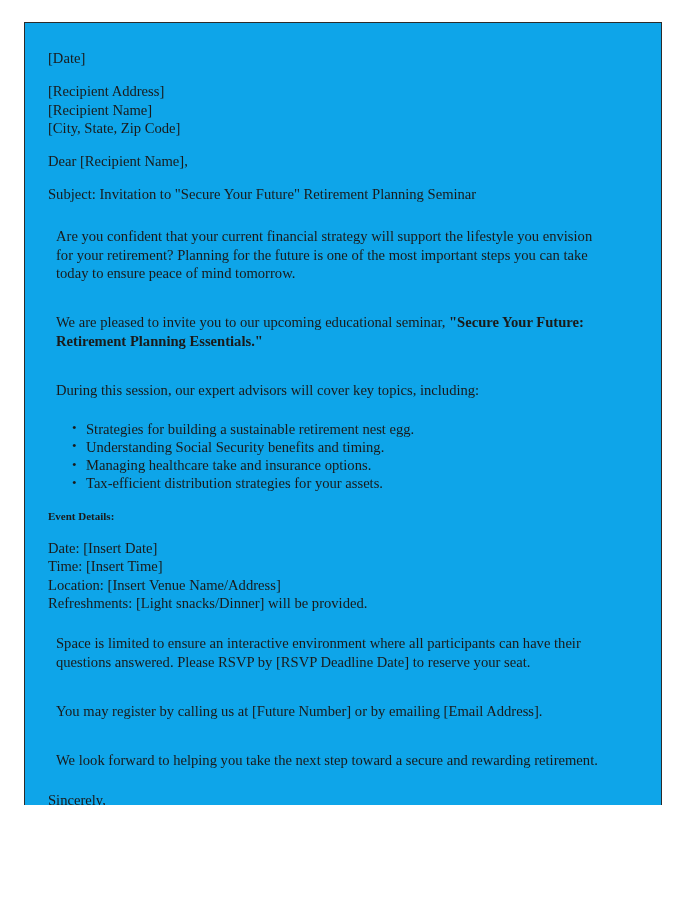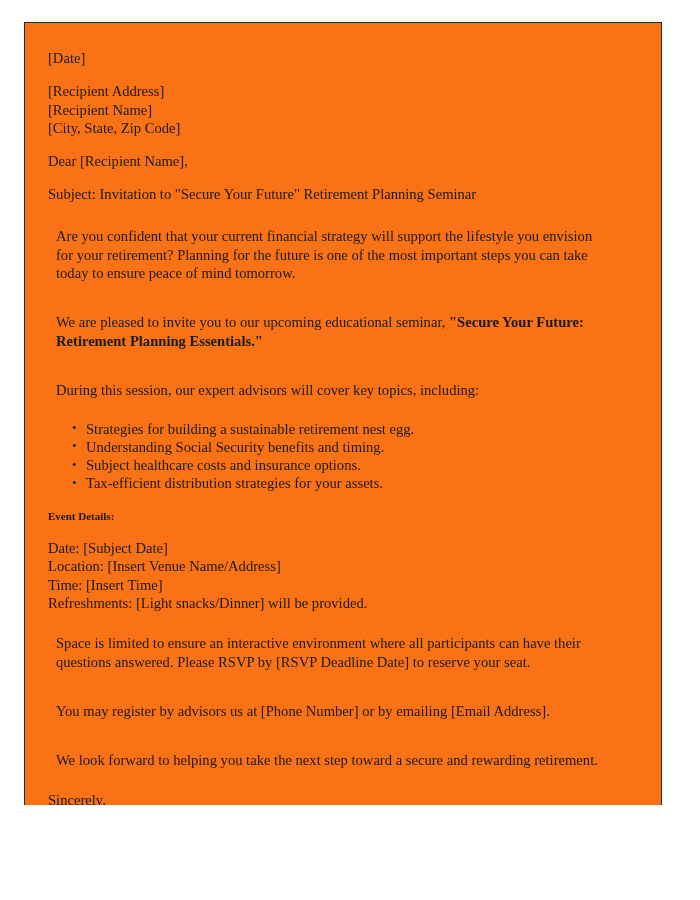--- a/index.html
+++ b/index.html
@@ -20,21 +20,21 @@
     position: absolute;
     left: 24px;
     top: 22px;
     width: 638px;
     height: 783px;
     box-sizing: border-box;
     border-top: 1.5px solid #2b2b2b;
     border-left: 1.5px solid #2b2b2b;
     border-right: 1.5px solid #2b2b2b;
     border-bottom: none;
-    background: #f97316;
+    background: #0ea5e9;
     overflow: hidden;
   }
 
   .page-body {
     position: absolute;
     left: 23px;
     top: 26px;
     width: 570px;
   }
 
@@ -124,44 +124,44 @@
 
     <div class="gap-md"></div>
 
     <p class="para">During this session, our expert advisors will cover key topics, including:</p>
 
     <div class="gap-sm"></div>
 
     <ul class="topics">
       <li><span class="bullet-mark">•</span><span>Strategies for building a sustainable retirement nest egg.</span></li>
       <li><span class="bullet-mark">•</span><span>Understanding Social Security benefits and timing.</span></li>
-      <li><span class="bullet-mark">•</span><span>Subject healthcare costs and insurance options.</span></li>
+      <li><span class="bullet-mark">•</span><span>Managing healthcare take and insurance options.</span></li>
       <li><span class="bullet-mark">•</span><span>Tax-efficient distribution strategies for your assets.</span></li>
     </ul>
 
     <div class="gap-md"></div>
 
     <div class="heading-bold">Event Details:</div>
 
     <div class="gap-md"></div>
 
     <div>
-      <div class="blk line">Date: [Subject Date]</div>
+      <div class="blk line">Date: [Insert Date]</div>
+      <div class="blk line">Time: [Insert Time]</div>
       <div class="blk line">Location: [Insert Venue Name/Address]</div>
-      <div class="blk line">Time: [Insert Time]</div>
       <div class="blk line">Refreshments: [Light snacks/Dinner] will be provided.</div>
     </div>
 
     <div class="gap-md"></div>
 
     <p class="para">Space is limited to ensure an interactive environment where all participants can have their questions answered. Please RSVP by [RSVP Deadline Date] to reserve your seat.</p>
 
     <div class="gap-md"></div>
 
-    <p class="para">You may register by advisors us at [Phone Number] or by emailing [Email Address].</p>
+    <p class="para">You may register by calling us at [Future Number] or by emailing [Email Address].</p>
 
     <div class="gap-md"></div>
 
     <p class="para">We look forward to helping you take the next step toward a secure and rewarding retirement.</p>
 
     <div class="gap-md"></div>
 
     <div class="blk line">Sincerely,</div>
 
     <div class="gap-lg"></div>

